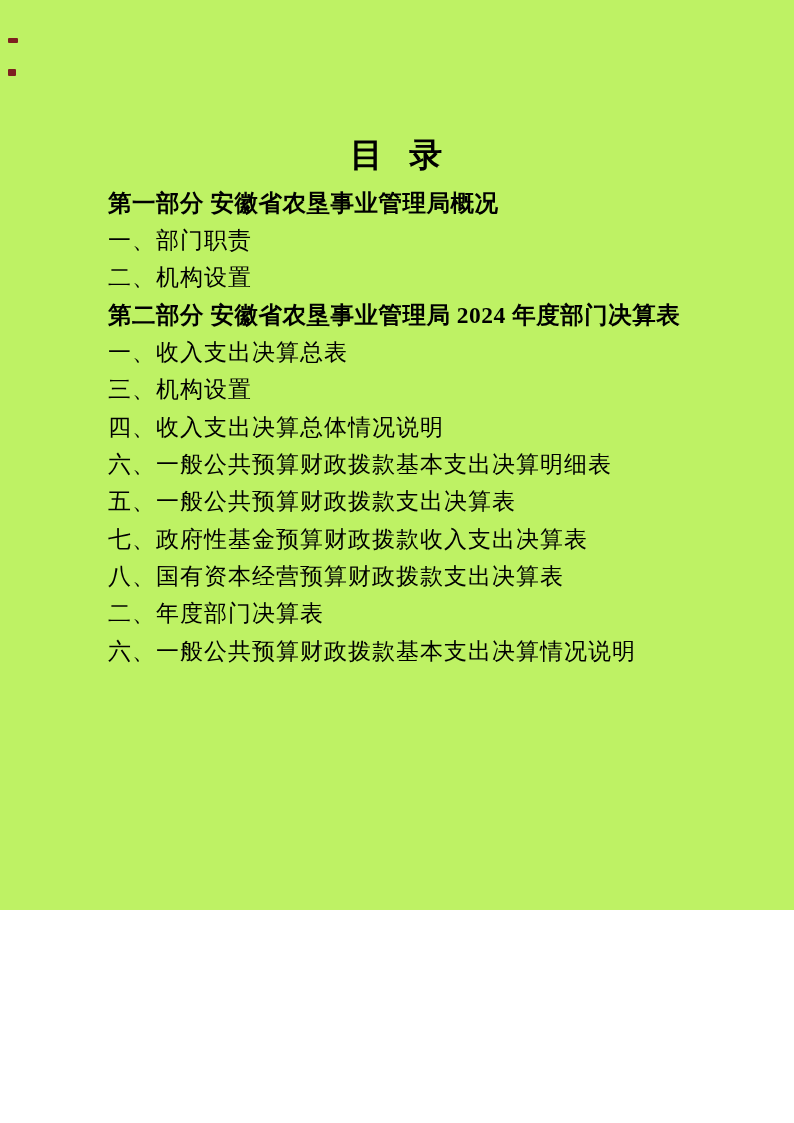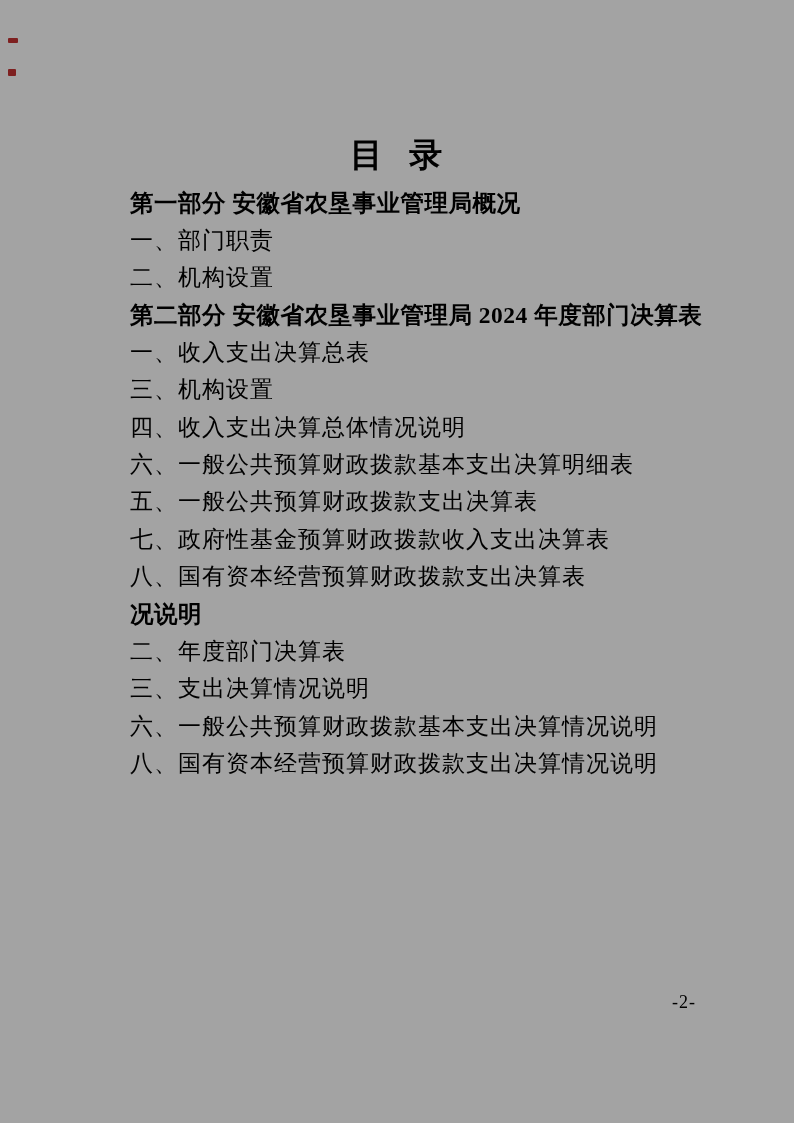--- a/index.html
+++ b/index.html
@@ -3,22 +3,22 @@
 <meta charset="utf-8">
 <style>
   html, body {
     margin: 0;
     padding: 0;
     background: #ffffff;
   }
   .page {
     position: relative;
     width: 794px;
-    height: 1123px;
-    background: #a3a3a3;
+    height: 910px;
+    background: #bef264;
     color: #000000;
     font-family: "Liberation Serif", serif;
     overflow: hidden;
   }
   .doc-title {
     position: absolute;
     top: 137px;
     left: 0;
     width: 100%;
     margin: 0;
@@ -35,21 +35,20 @@
     left: 108px;
     width: 590px;
   }
   .toc-line {
     height: 37.4px;
     display: flex;
     align-items: center;
     font-size: 23px;
     letter-spacing: 1px;
     white-space: nowrap;
-    margin-left: 22px;
   }
   .toc-line.section {
     font-weight: bold;
     letter-spacing: 0.5px;
     font-size: 23.5px;
   }
   .page-number {
     position: absolute;
     top: 992px;
     right: 98px;
@@ -78,22 +77,19 @@
       <div class="toc-line item">一、部门职责</div>
       <div class="toc-line item">二、机构设置</div>
       <div class="toc-line section">第二部分 安徽省农垦事业管理局 2024 年度部门决算表</div>
       <div class="toc-line item">一、收入支出决算总表</div>
       <div class="toc-line item">三、机构设置</div>
       <div class="toc-line item">四、收入支出决算总体情况说明</div>
       <div class="toc-line item">六、一般公共预算财政拨款基本支出决算明细表</div>
       <div class="toc-line item">五、一般公共预算财政拨款支出决算表</div>
       <div class="toc-line item">七、政府性基金预算财政拨款收入支出决算表</div>
       <div class="toc-line item">八、国有资本经营预算财政拨款支出决算表</div>
-      <div class="toc-line section">况说明</div>
       <div class="toc-line item">二、年度部门决算表</div>
-      <div class="toc-line item">三、支出决算情况说明</div>
       <div class="toc-line item">六、一般公共预算财政拨款基本支出决算情况说明</div>
-      <div class="toc-line item">八、国有资本经营预算财政拨款支出决算情况说明</div>
     </div>
 
   <div class="page-number">-2-</div>
 
 </div>
 
 </body></html>

